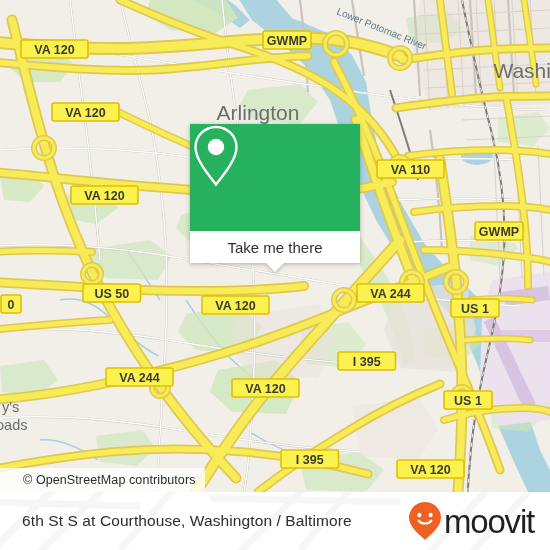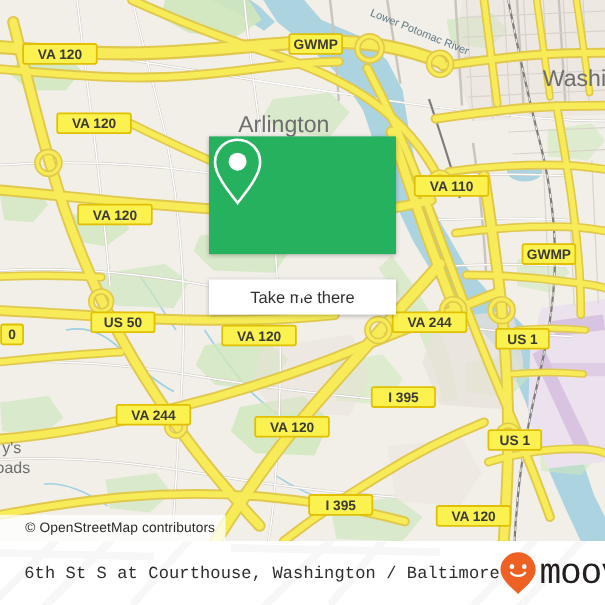--- a/index.html
+++ b/index.html
@@ -20,29 +20,29 @@
     background:rgba(255,255,255,.78);
     display:flex;align-items:center;padding:0 9px 0 23px;
     font-size:12.5px;color:#2b2b2b;letter-spacing:.1px;white-space:nowrap;
   }
 
   
   .popup{position:absolute;left:190px;top:124px;width:170px;
     filter:drop-shadow(0 1px 2px rgba(0,0,0,.28));}
   .popup-head{height:107px;background:#25b15e;display:flex;align-items:center;justify-content:center;}
   .popup-foot{height:32px;background:#fff;display:flex;align-items:center;justify-content:center;
-    font-size:15px;color:#303030;margin-top:23px;}
+    font-size:15px;color:#303030;}
   .popup-tail{position:absolute;left:50%;top:139px;margin-left:-9px;width:0;height:0;
     border-left:9px solid transparent;border-right:9px solid transparent;border-top:9px solid #fff;}
 
   
   .bottom{position:absolute;left:0;top:492px;width:550px;height:58px;background:#ffffff;overflow:hidden;}
   .bottom-wm{position:absolute;left:0;top:0;width:550px;height:58px;opacity:.5;}
   .bottom-inner{position:relative;height:58px;display:flex;align-items:center;
-    justify-content:space-between;padding:0 16px 0 22px;box-sizing:border-box;font-family:Liberation Mono, monospace;}
+    justify-content:space-between;padding:0 16px 0 22px;box-sizing:border-box;}
   .bottom-title{font-size:15.5px;color:#2d2d2d;letter-spacing:.1px;white-space:nowrap;}
   .brand{display:flex;align-items:center;gap:2px;}
   .brand-word{font-size:33px;color:#231f20;letter-spacing:-1.2px;line-height:1;font-weight:400;}
 </style>
 </head>
 <body>
 
 <div class="screen">
 
   <div class="map">

